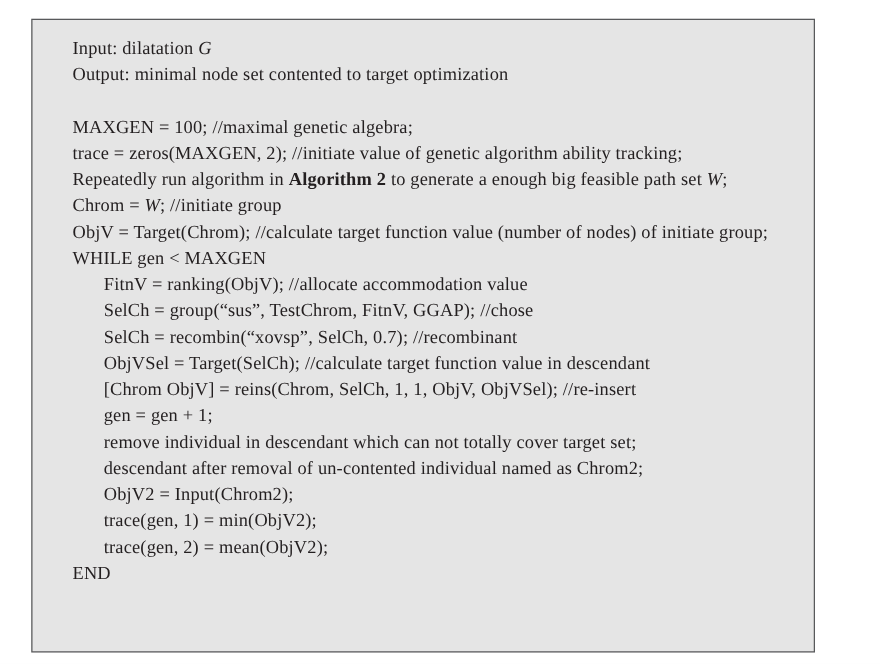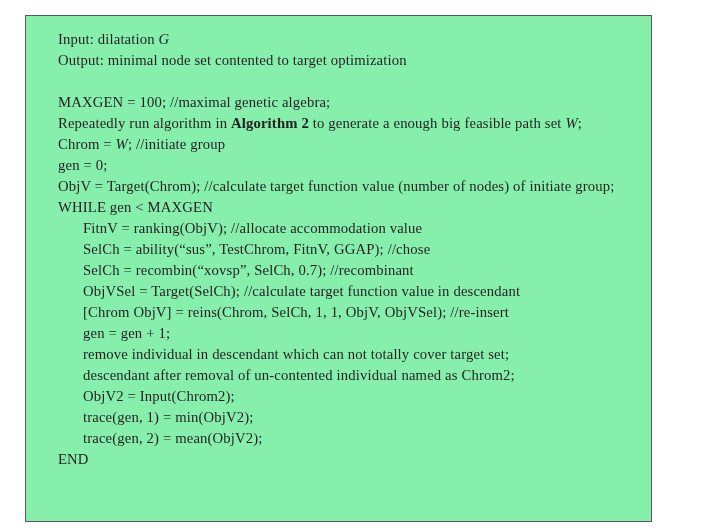--- a/index.html
+++ b/index.html
@@ -15,21 +15,21 @@
     font-family: "Liberation Serif", "DejaVu Serif", serif;
     color: #231f20;
   }
   #algorithm-figure {
     position: absolute;
     left: 25px;
     top: 15px;
     width: 627px;
     height: 507px;
     border: 1px solid #58595b;
-    background: #86efac;
+    background: #e5e5e5;
     box-sizing: border-box;
   }
   #pseudocode-body {
     position: absolute;
     left: 32px;
     top: 13px;
     right: 8px;
   }
   .code-line {
     font-size: 14.7px;
@@ -47,27 +47,27 @@
 </style>
 </head>
 <body>
 
 <div id="algorithm-figure">
   <div id="pseudocode-body">
       <div class="code-line"><span>Input: dilatation </span><span class="var-ital">G</span></div>
       <div class="code-line"><span>Output: minimal node set contented to target optimization</span></div>
       <div class="code-line blank">&nbsp;</div>
       <div class="code-line"><span>MAXGEN = 100; //maximal genetic algebra;</span></div>
+      <div class="code-line"><span>trace = zeros(MAXGEN, 2); //initiate value of genetic algorithm ability tracking;</span></div>
       <div class="code-line"><span>Repeatedly run algorithm in </span><span class="kw-bold">Algorithm 2</span><span> to generate a enough big feasible path set </span><span class="var-ital">W</span><span>;</span></div>
       <div class="code-line"><span>Chrom = </span><span class="var-ital">W</span><span>; //initiate group</span></div>
-      <div class="code-line"><span>gen = 0;</span></div>
       <div class="code-line"><span>ObjV = Target(Chrom); //calculate target function value (number of nodes) of initiate group;</span></div>
       <div class="code-line"><span>WHILE gen &lt; MAXGEN</span></div>
       <div class="code-line indent-1"><span>FitnV = ranking(ObjV); //allocate accommodation value</span></div>
-      <div class="code-line indent-1"><span>SelCh = ability(“sus”, TestChrom, FitnV, GGAP); //chose</span></div>
+      <div class="code-line indent-1"><span>SelCh = group(“sus”, TestChrom, FitnV, GGAP); //chose</span></div>
       <div class="code-line indent-1"><span>SelCh = recombin(“xovsp”, SelCh, 0.7); //recombinant</span></div>
       <div class="code-line indent-1"><span>ObjVSel = Target(SelCh); //calculate target function value in descendant</span></div>
       <div class="code-line indent-1"><span>[Chrom ObjV] = reins(Chrom, SelCh, 1, 1, ObjV, ObjVSel); //re-insert</span></div>
       <div class="code-line indent-1"><span>gen = gen + 1;</span></div>
       <div class="code-line indent-1"><span>remove individual in descendant which can not totally cover target set;</span></div>
       <div class="code-line indent-1"><span>descendant after removal of un-contented individual named as Chrom2;</span></div>
       <div class="code-line indent-1"><span>ObjV2 = Input(Chrom2);</span></div>
       <div class="code-line indent-1"><span>trace(gen, 1) = min(ObjV2);</span></div>
       <div class="code-line indent-1"><span>trace(gen, 2) = mean(ObjV2);</span></div>
       <div class="code-line"><span>END</span></div>

